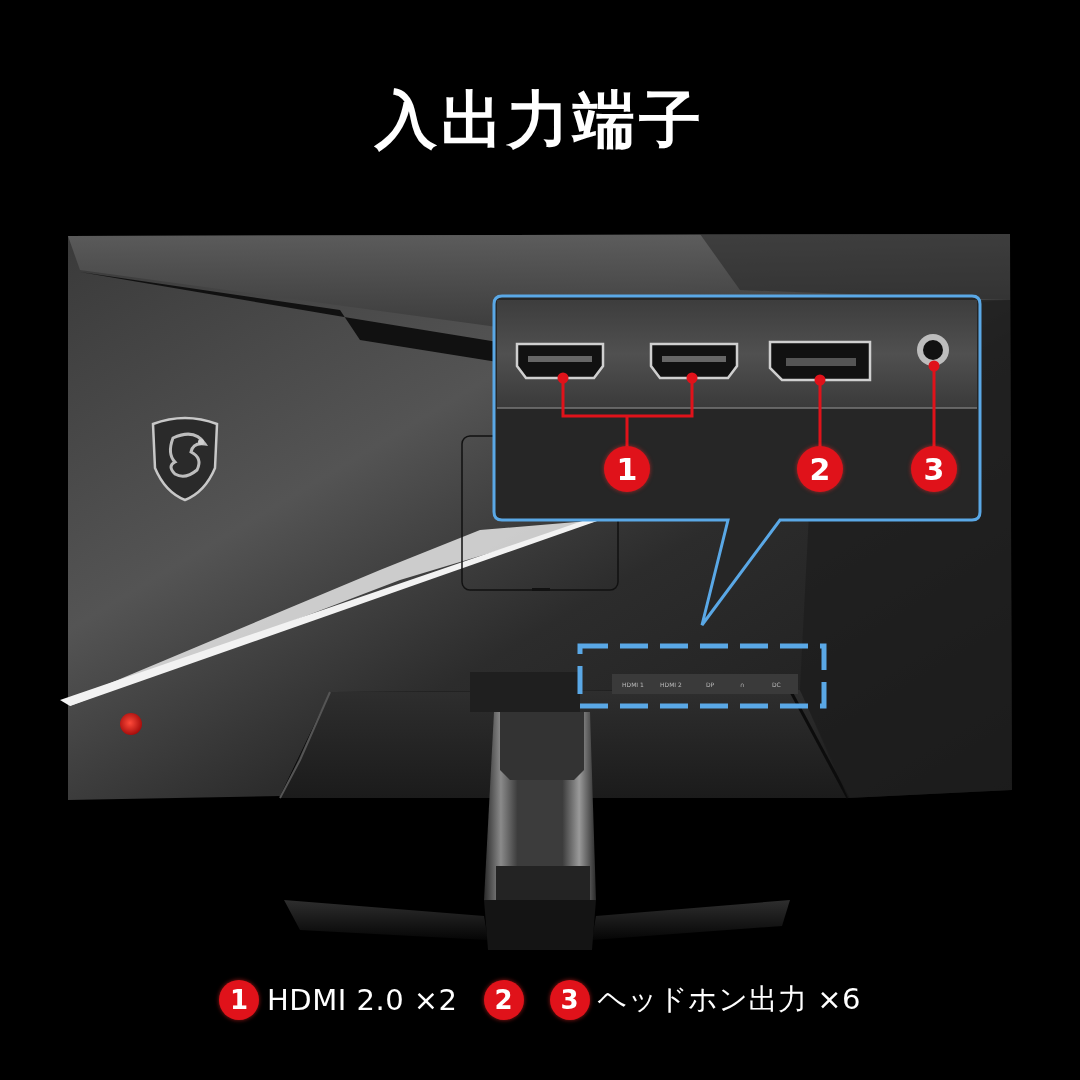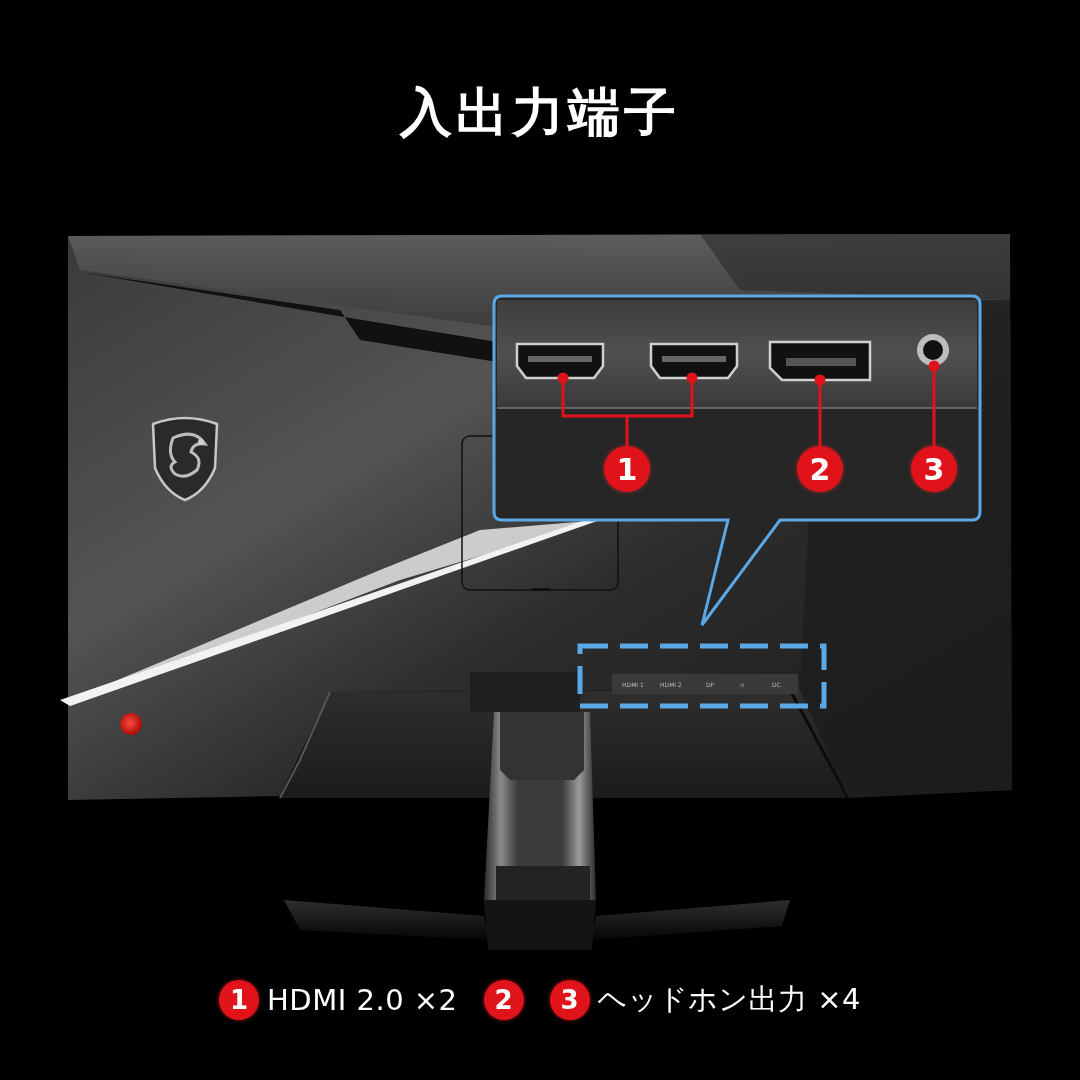--- a/index.html
+++ b/index.html
@@ -1,17 +1,17 @@
 <!DOCTYPE html>
 <html><head>
 <meta charset="utf-8">
 <style>
   html,body{margin:0;padding:0;background:#000;}
   body{width:1080px;height:1080px;position:relative;overflow:hidden;font-family:"DejaVu Sans","Liberation Sans",sans-serif;color:#fff;}
-  .title{position:absolute;left:0;top:78px;width:1080px;text-align:center;font-size:52px;font-weight:bold;letter-spacing:4px;color:#fff;}
+  .title{position:absolute;left:0;top:78px;width:1080px;text-align:center;font-size:62px;font-weight:bold;letter-spacing:4px;color:#fff;}
   .scene{position:absolute;left:0;top:0;width:1080px;height:1080px;}
   .legend{position:absolute;left:0;top:975px;width:1080px;height:50px;display:flex;justify-content:center;align-items:center;gap:26px;}
   .legend-item{display:flex;align-items:center;gap:8px;}
   .badge{width:40px;height:40px;border-radius:50%;background:#e0121a;color:#fff;font-weight:bold;font-size:26px;display:flex;align-items:center;justify-content:center;font-family:"DejaVu Sans",sans-serif;box-shadow:0 0 4px rgba(255,40,40,.6);}
   .legend-text{font-size:29px;color:#fff;font-family:"DejaVu Sans",sans-serif;letter-spacing:0.5px;}
 </style>
 </head>
 <body>
 
 <div class="title">入出力端子</div>
@@ -151,15 +151,15 @@
 <div class="legend">
   <div class="legend-item">
     <div class="badge">1</div>
     <span class="legend-text">HDMI 2.0 ×2</span>
   </div>
   <div class="legend-item">
     <div class="badge">2</div>
   </div>
   <div class="legend-item">
     <div class="badge">3</div>
-    <span class="legend-text">ヘッドホン出力 ×4</span>
+    <span class="legend-text">ヘッドホン出力 ×6</span>
   </div>
 </div>
 
 </body></html>

